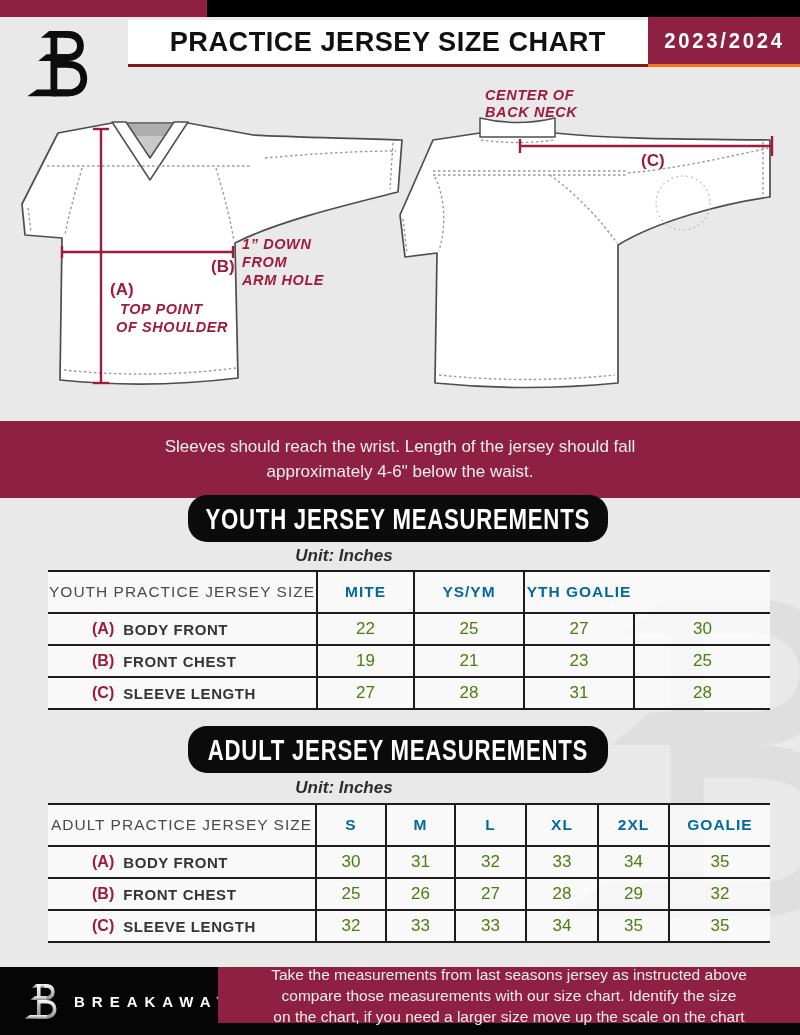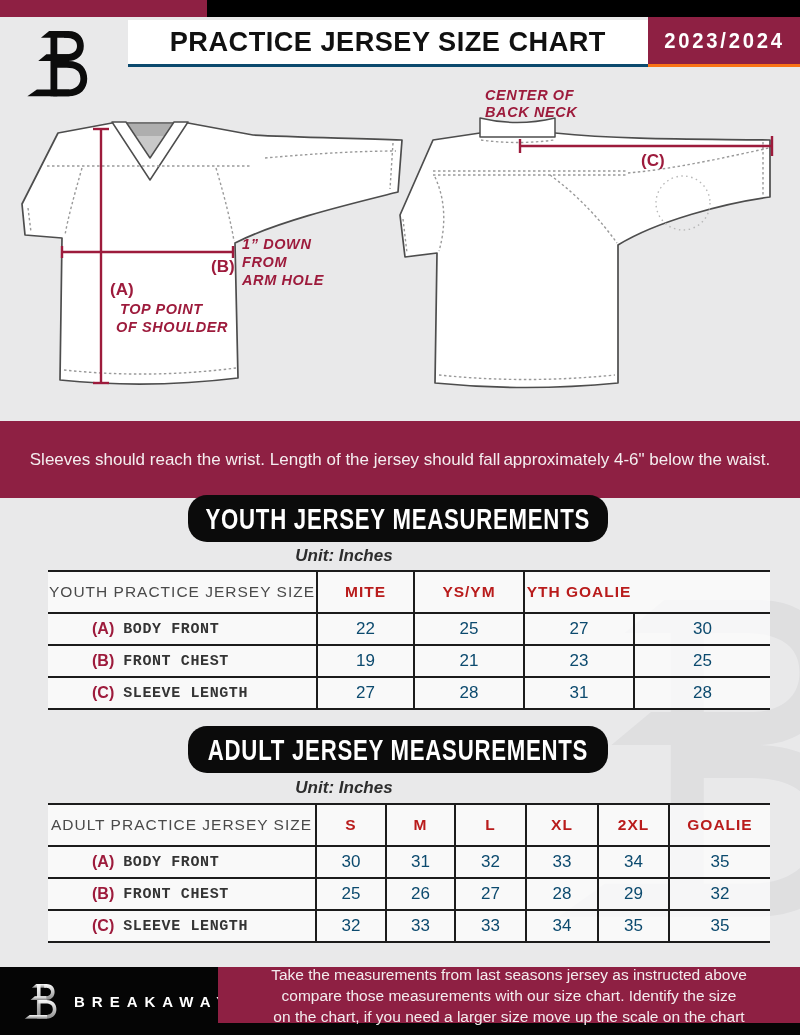--- a/index.html
+++ b/index.html
@@ -8,64 +8,64 @@
     position:relative;width:800px;height:1035px;margin:0 auto;
     background:#e9e9ea;overflow:hidden;
     font-family:"Liberation Sans",sans-serif;
   }
   
   .top-strip-black{position:absolute;top:0;left:0;width:800px;height:17px;background:#000;}
   .top-strip-maroon{position:absolute;top:0;left:0;width:207px;height:17px;background:#8e2043;}
   
   .title-box{
     position:absolute;left:128px;top:20px;width:520px;height:47px;background:#fff;
-    border-bottom:3px solid #0c4a6e;display:flex;align-items:center;justify-content:center;
+    border-bottom:3px solid #7f1d1d;display:flex;align-items:center;justify-content:center;
   }
   .title-box .t{font-size:28px;font-weight:800;color:#111;letter-spacing:.5px;white-space:nowrap;transform:scaleX(.97);}
   .season-box{
     position:absolute;left:648px;top:17px;width:152px;height:50px;background:#8e2043;
     border-bottom:3px solid #f97316;display:flex;align-items:center;justify-content:center;
   }
   .season-box .t{font-size:22px;font-weight:700;color:#fff;letter-spacing:3px;white-space:nowrap;transform:scaleX(.92);}
   .logo-header{position:absolute;left:26px;top:24px;}
   
   .watermark{position:absolute;left:552px;top:540px;opacity:.55;}
   
   .diagram{position:absolute;}
   svg text.anno-key{font-family:"Liberation Sans",sans-serif;font-weight:800;font-size:17px;fill:#9d1b3c;}
   svg text.anno{font-family:"Liberation Sans",sans-serif;font-style:italic;font-weight:600;font-size:14.5px;fill:#9d1b3c;letter-spacing:.6px;}
   
   .notice{
     position:absolute;left:0;top:421px;width:800px;height:77px;background:#8e2043;
-    display:flex;flex-direction:row;align-items:center;justify-content:center;gap:3px;
+    display:flex;flex-direction:column;align-items:center;justify-content:center;gap:3px;
   }
   .notice div{color:#f4edef;font-size:17px;line-height:22px;}
   
   .section-banner{
     position:absolute;left:188px;width:420px;height:47px;background:#0b0b0b;border-radius:19px;
     display:flex;align-items:center;justify-content:center;
   }
   .section-banner .t{color:#fff;font-size:30px;font-weight:800;letter-spacing:1px;white-space:nowrap;transform:scaleX(.74);}
   .unit{position:absolute;width:688px;text-align:center;font-style:italic;font-size:17px;font-weight:600;color:#2d2d2d;}
   
   .tbl{position:absolute;left:48px;width:722px;border-top:2px solid #1c1c1c;border-bottom:2px solid #1c1c1c;}
   .tbl .r{display:grid;background:rgba(255,255,255,.72);}
   .tbl .r + .r{border-top:2px solid #1c1c1c;}
   .tbl.youth .r{grid-template-columns:268px 97px 110px 110px 137px;}
   .tbl.adult .r{grid-template-columns:267px 70px 69px 71px 72px 71px 102px;}
   .tbl .c{display:flex;align-items:center;justify-content:center;}
   .tbl .c + .c{border-left:2px solid #1c1c1c;}
   .tbl .hr{height:40px;}
   .tbl .dr{height:32px;}
   .tbl .size-h{font-size:15.5px;letter-spacing:1px;color:#4a4a4a;}
-  .tbl .col-h{font-size:15.5px;font-weight:700;letter-spacing:1px;color:#b91c1c;}
+  .tbl .col-h{font-size:15.5px;font-weight:700;letter-spacing:1px;color:#0369a1;}
   .tbl .label-c{justify-content:flex-start;padding-left:44px;gap:9px;}
   .tbl .key{color:#9d1b3c;font-weight:800;font-size:16px;}
-  .tbl .rl{color:#343434;font-weight:600;font-size:15px;letter-spacing:.6px;font-family:Liberation Mono, monospace;}
-  .tbl .num{color:#0c4a6e;font-size:17px;}
+  .tbl .rl{color:#343434;font-weight:600;font-size:15px;letter-spacing:.6px;}
+  .tbl .num{color:#4d7c0f;font-size:17px;}
   
   .footer{position:absolute;left:0;top:967px;width:800px;height:68px;background:#050505;}
   .footer-maroon{
     position:absolute;left:218px;top:0;width:582px;height:56px;background:#8e2043;
     display:flex;flex-direction:column;align-items:center;justify-content:center;
   }
   .footer-maroon div{color:#f3ecee;font-size:15.5px;line-height:21px;white-space:nowrap;}
   .brand-row{position:absolute;left:24px;top:12px;height:44px;display:flex;align-items:center;gap:14px;}
   .brand-name{color:#fff;font-weight:700;font-size:15px;letter-spacing:7px;white-space:nowrap;}
 </style>

